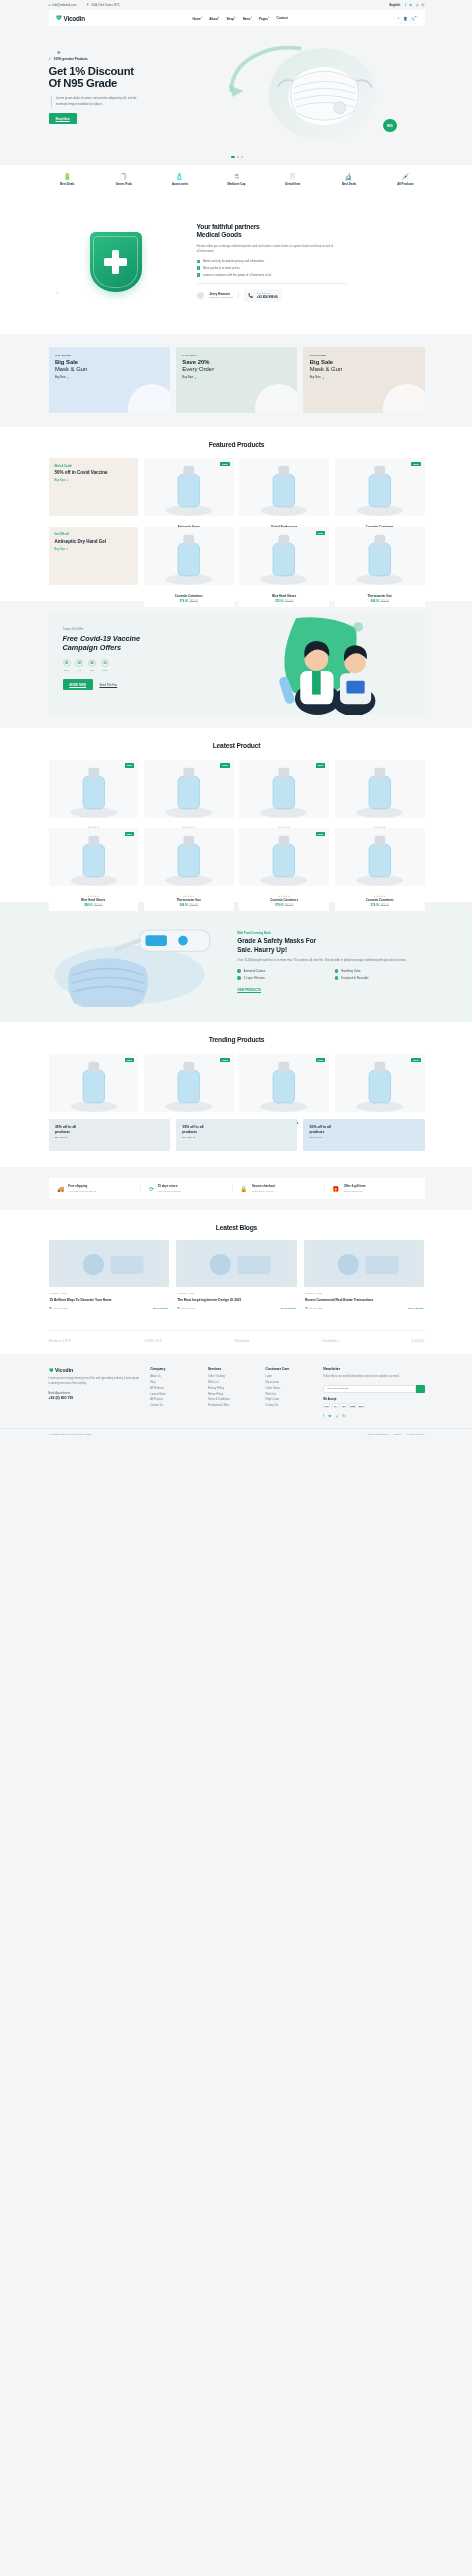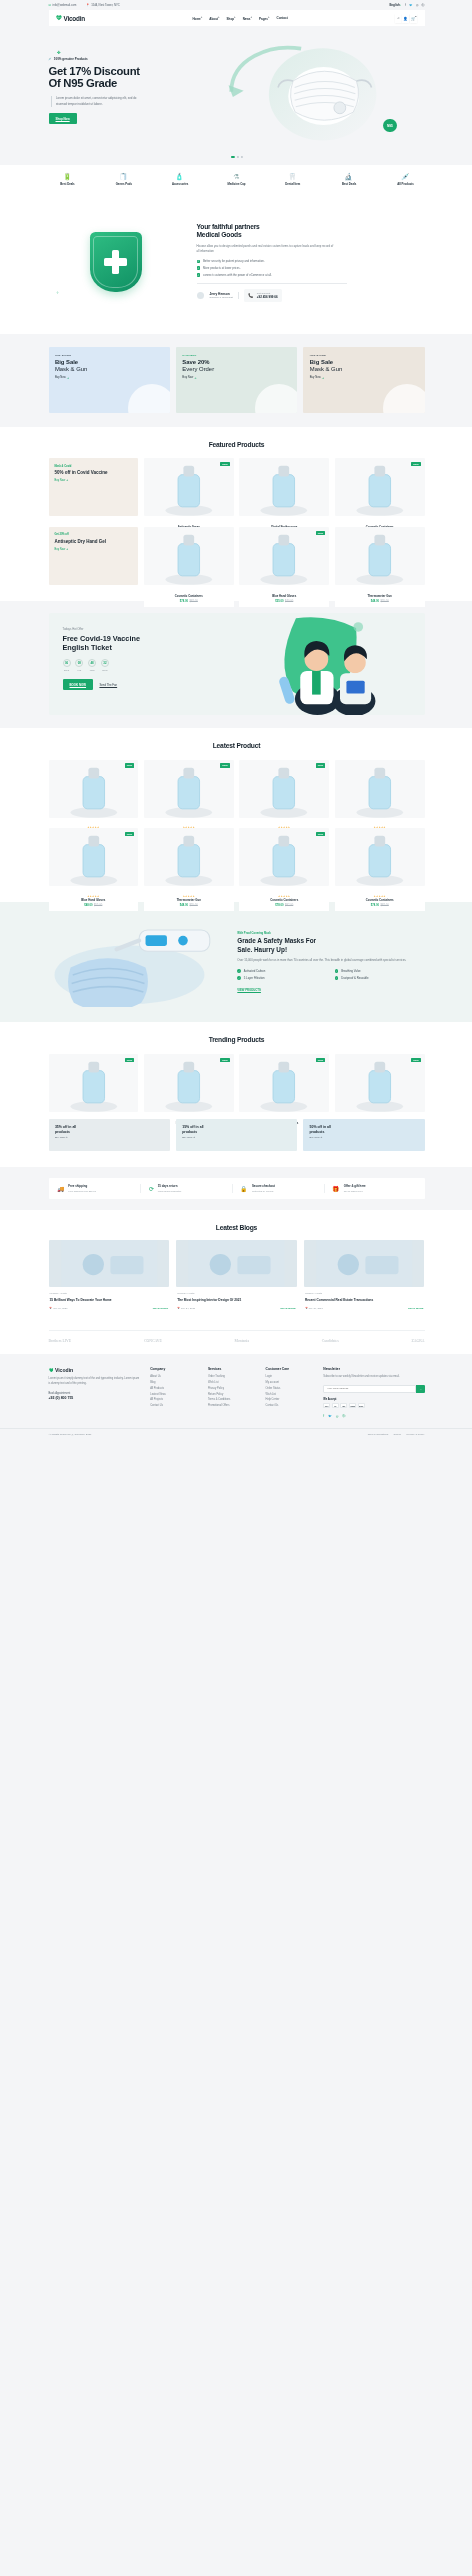--- a/index.html
+++ b/index.html
@@ -119,21 +119,21 @@
   .pprice { font-size:2.7px; margin-top:1.6px; }
   .pprice .now { color:#19a86b; font-weight:bold; }
   .pprice .old { color:#aab3ba; text-decoration:line-through; margin-left:1.6px; }
   .stars { color:#f5a623; font-size:2.5px; letter-spacing:0.2px; }
   .adcard { background:#f3eee8; border-radius:1.1px; padding:6.4px 5.9px; position:relative; overflow:hidden; }
   .adcard .k { font-size:2.6px; color:#19a86b; font-weight:bold; }
   .adcard h4 { font-size:4.5px; font-weight:bold; line-height:1.25; margin-top:2.1px; color:#17232d;}
   .adcard .buy { font-size:2.7px; color:#19a86b; margin-top:2.7px; }
 
   
-  .vacc { background:#f4f5f7; padding:11.8px 0 13px; }
+  .vacc { background:#f4f5f7; padding:11.8px 0 13px;font-style:italic; }
   .vacc-in { background:#eef4f3; border-radius:1.6px; display:flex; overflow:hidden; height:102px; }
   .vacc-l { width:177px; padding:14px 0 0 14px; }
   .vacc-k { font-size:2.8px; color:#7b858d; }
   .vacc-h { font-size:7.3px; font-weight:bold; line-height:1.25; margin-top:2.7px; color:#14202a;}
   .count { display:flex; gap:4.8px; margin-top:7.5px; }
   .cbox { text-align:center; }
   .cnum { width:8px; height:8px; border:0.5px solid #c9d8d4; border-radius:50%; display:flex;
           align-items:center; justify-content:center; font-size:2.9px; font-weight:bold; color:#19a86b;}
   .clab { font-size:2.3px; color:#8d979e; margin-top:1.6px; }
   .vacc-btns { display:flex; align-items:center; gap:6.4px; margin-top:8.6px; }
@@ -279,21 +279,21 @@
 </div>
 
 <section class="hero">
   <div class="container">
     <div class="hero-l">
       <div class="hero-tag">
         <span class="ic">💉</span>
         <span>100% genuine Products</span>
       </div>
       <h1 class="hero-h1">
-        <span>Get 17% Discount</span><br>
+        <span>Get 1% Discount</span><br>
         <span>Of N95 Grade</span>
       </h1>
       <p class="hero-p">Lorem ipsum dolor sit amet, consectetur adipisicing elit, sed do eiusmod tempor incididunt ut labore.</p>
       <a class="btn-green" href="#">Shop Now</a>
     </div>
     <div class="hero-r">
       <svg width="215" height="138" viewBox="0 0 400 256" style="position:absolute;left:-10.7px;top:0">
         <defs>
           <linearGradient id="g1" x1="0" y1="0" x2="1" y2="1">
             <stop offset="0" stop-color="#cfe9e0"></stop>
@@ -524,21 +524,21 @@
   </div>
 </section>
 
 <section class="vacc">
   <div class="container">
     <div class="vacc-in">
       <div class="vacc-l">
         <div class="vacc-k">Todays Hot Offer</div>
         <div class="vacc-h">
           <span>Free Covid-19 Vaccine</span><br>
-          <span>English Ticket</span>
+          <span>Campaign Offers</span>
         </div>
         <div class="count" id="countdown">
             <div class="cbox">
               <div class="cnum">06</div>
               <div class="clab">Days</div>
             </div>
             <div class="cbox">
               <div class="cnum">08</div>
               <div class="clab">Hrs</div>
             </div>

